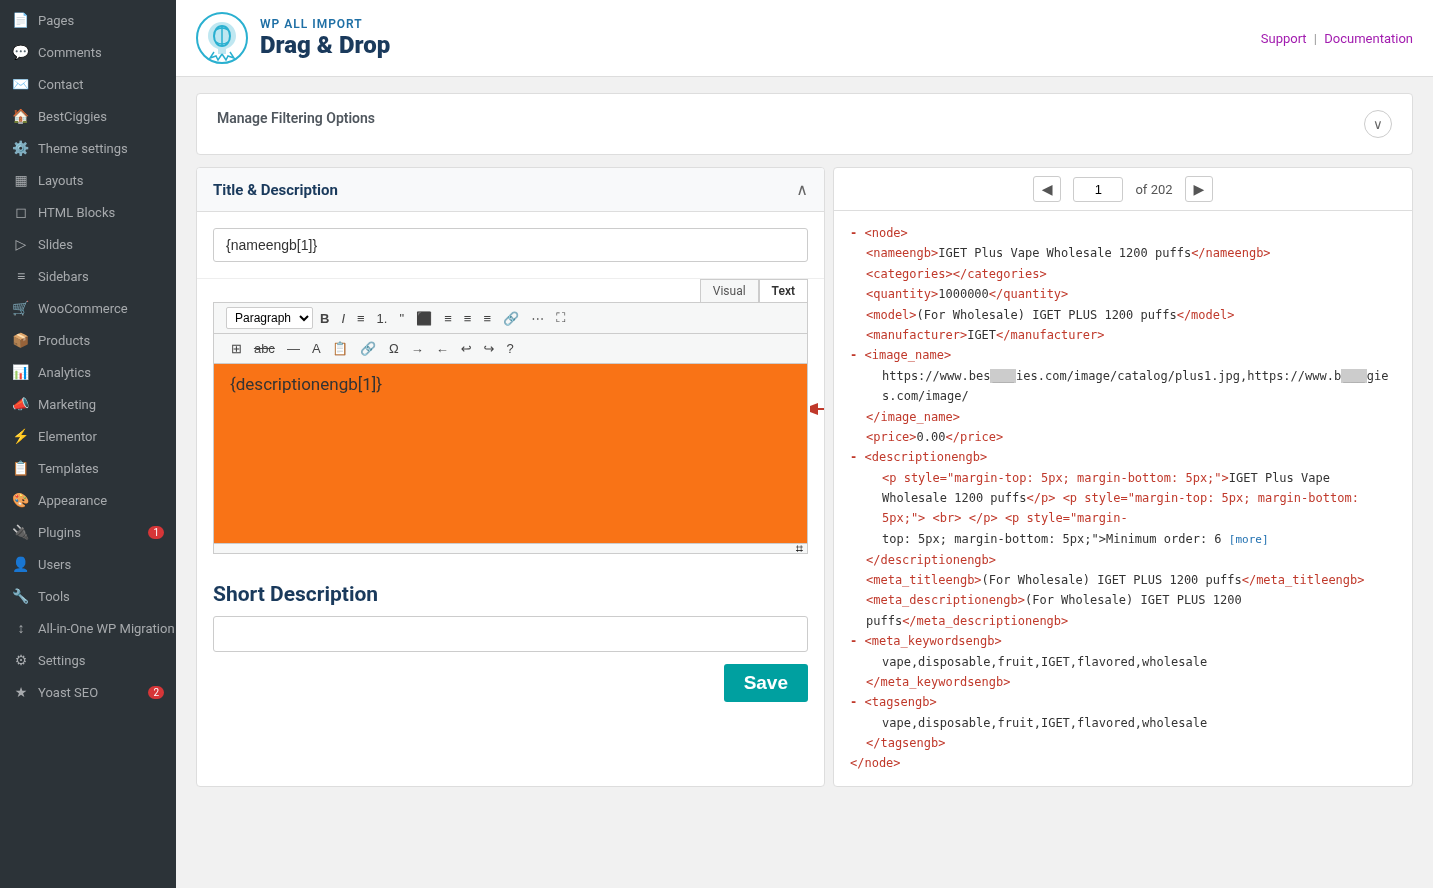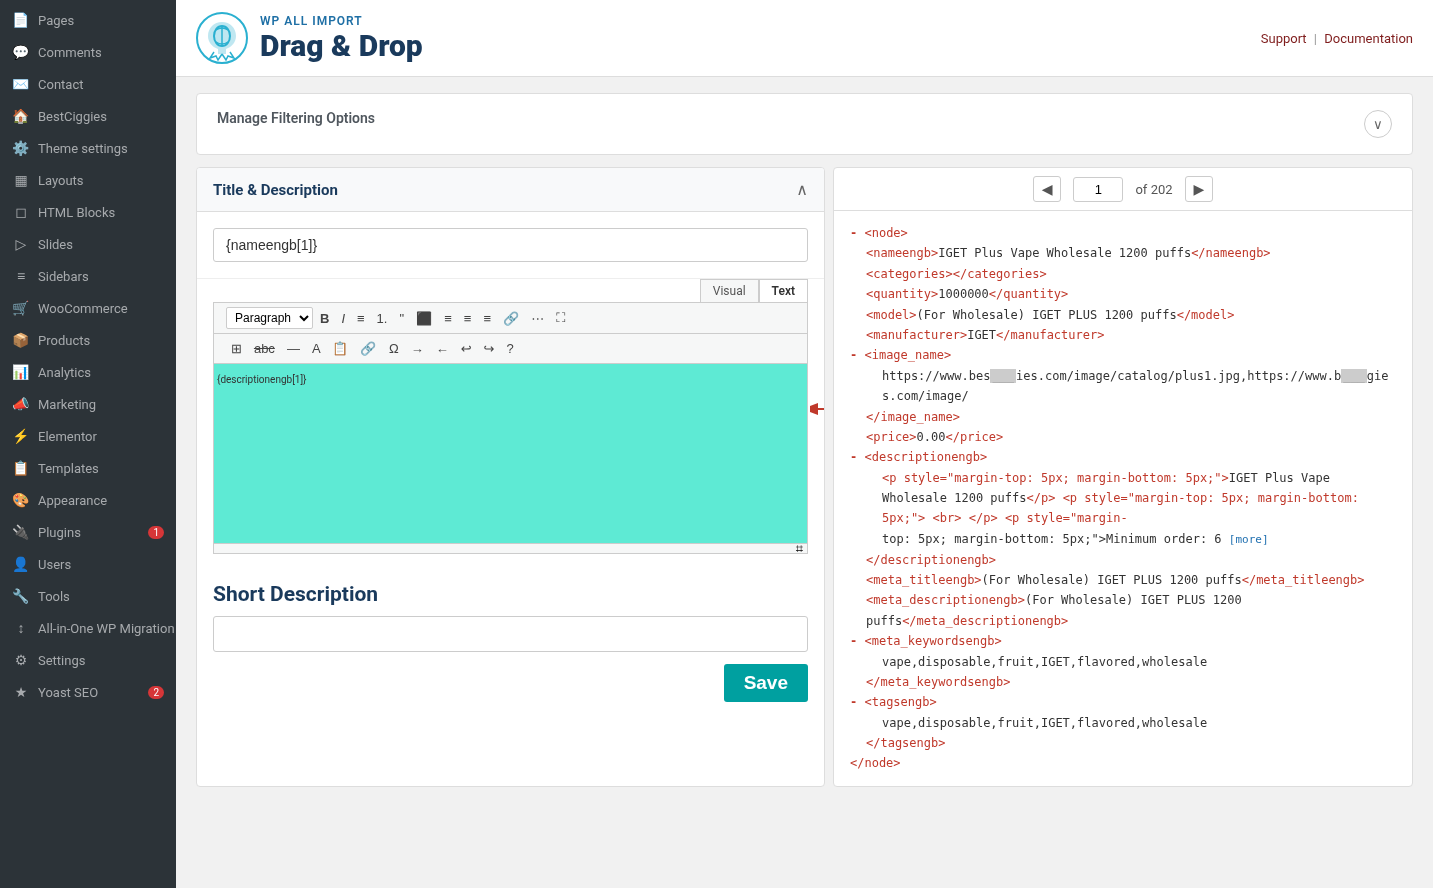--- a/index.html
+++ b/index.html
@@ -56,23 +56,23 @@
     .header-brand {
       display: flex;
       align-items: center;
       gap: 12px;
     }
     .brand-logo {
       width: 52px;
       height: 52px;
     }
     .brand-text .sub { color: #1e6fa5; font-size: 12px; font-weight: 600; letter-spacing: 1px; }
-    .brand-text .main-title { color: #1a3a5c; font-size: 30px; font-weight: 900; }
+    .brand-text .main-title { color: #1a3a5c; font-size: 24px; font-weight: 900; }
     .header-links { color: #2271b1; font-size: 13px; }
-    .header-links a { color: #7f1d1d; text-decoration: none; text-align: right; }
+    .header-links a { color: #a21caf; text-decoration: none; text-align: right; }
     .header-links span { color: #999; margin: 0 4px; }
 
     
     .filter-bar {
       background: #fff;
       margin: 16px 20px 0;
       border: 1px solid #ddd;
       border-radius: 4px;
       padding: 16px 20px;
       display: flex;
@@ -154,25 +154,25 @@
     .toolbar-select {
       font-size: 12px;
       border: 1px solid #ccc;
       border-radius: 2px;
       padding: 2px 4px;
       background: #fff;
     }
     .editor-content {
       border: 1px solid #ccc;
       border-top: none;
-      padding: 10px 3px;
+      padding: 10px 16px;
       min-height: 180px;
-      font-size: 10px;
+      font-size: 17px;
       color: #333;
-      background: #5eead4;
+      background: #f97316;
     }
     .editor-resize {
       border: 1px solid #ccc;
       border-top: none;
       background: #f6f7f7;
       height: 10px;
       display: flex;
       align-items: center;
       justify-content: flex-end;
       padding-right: 4px;

